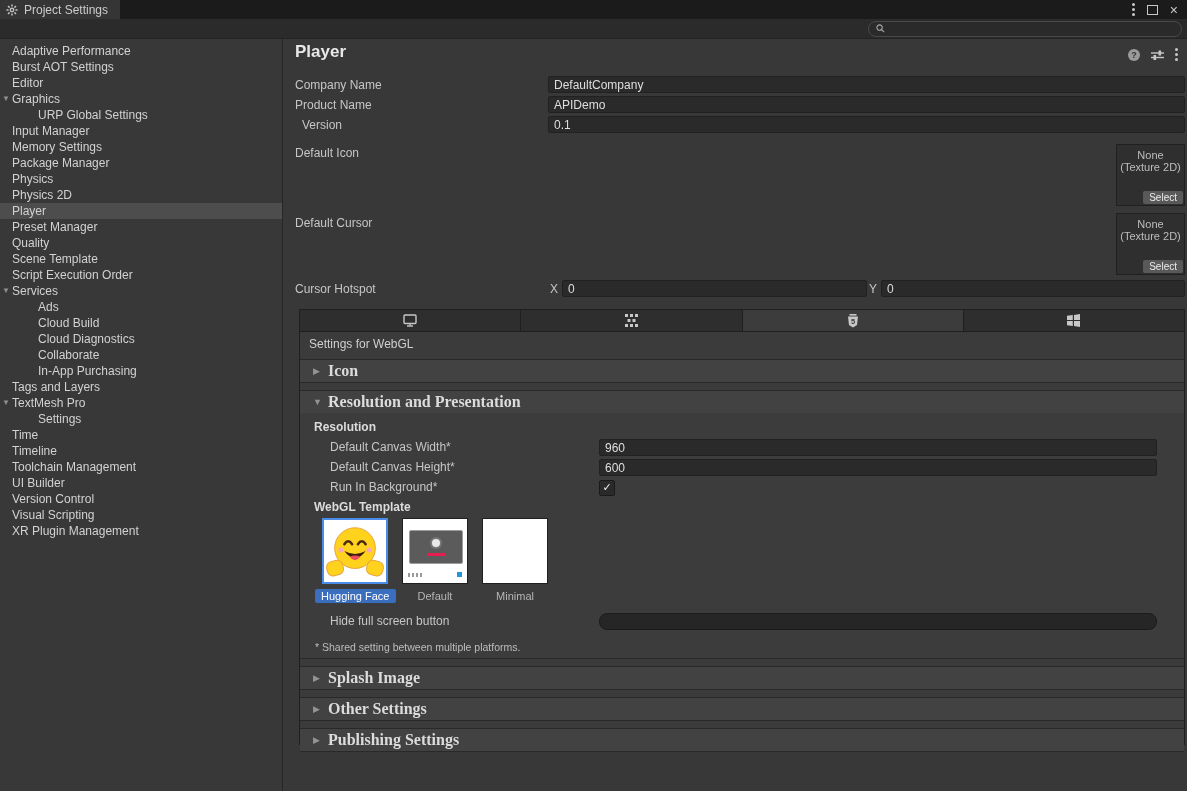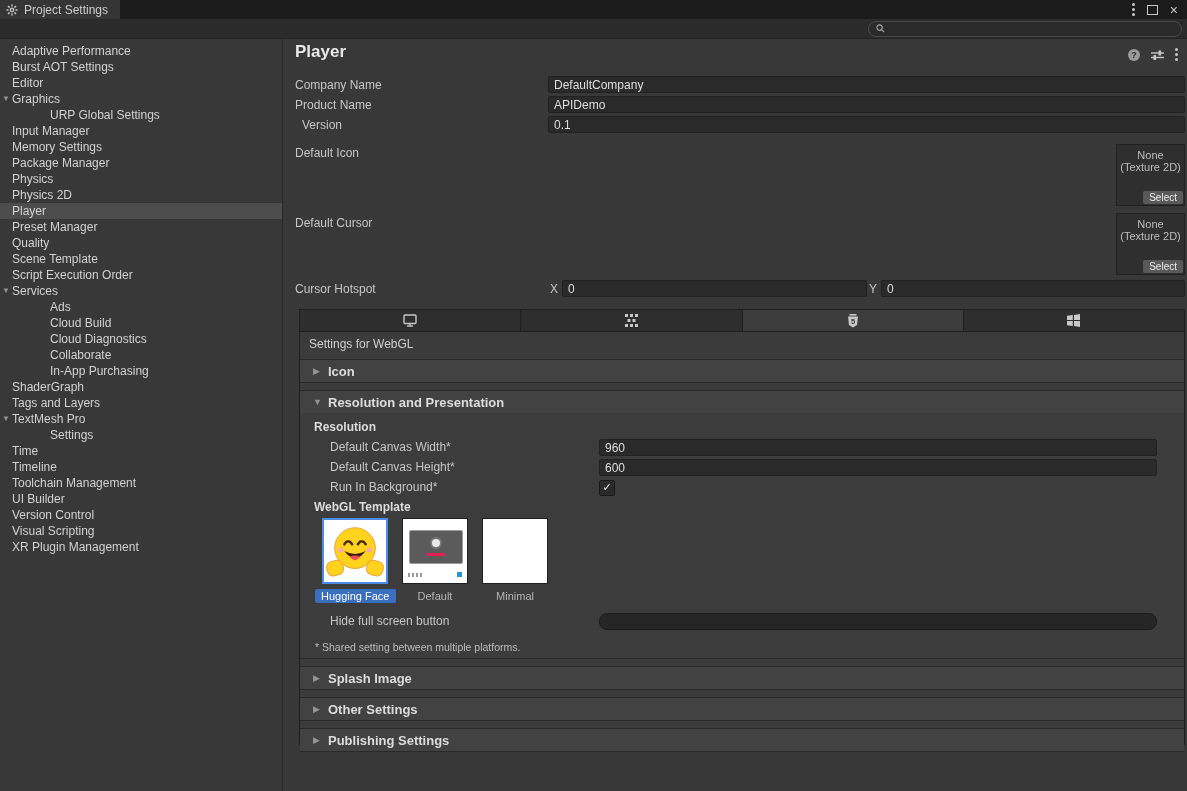--- a/index.html
+++ b/index.html
@@ -20,21 +20,21 @@
   
   .toolbar{height:20px;background:#2b2b2b;display:flex;justify-content:flex-end;align-items:center;padding-right:5px;border-bottom:1px solid #232323;box-sizing:border-box;}
   .search{width:298px;height:14px;background:#2a2a2a;border:1px solid #494949;border-radius:8px;display:flex;align-items:center;gap:4px;padding:0 7px;}
   .search input{flex:1;background:transparent;border:none;outline:none;color:#dddddd;font-size:11px;font-family:"Liberation Sans",sans-serif;height:12px;}
   
   .sidebar{position:absolute;top:39px;left:0;width:283px;bottom:0;background:#383838;border-right:1px solid #262626;box-sizing:border-box;padding-top:4px;}
   .sb-row{height:16px;line-height:16px;position:relative;color:#d2d2d2;white-space:nowrap;cursor:default;}
   .sb-row.selected{background:#4d4d4d;}
   .sb-arrow{position:absolute;left:2px;top:0;font-size:8px;color:#8f8f8f;line-height:16px;}
   .sb-label{padding-left:12px;display:block;}
-  .sb-label.ind{padding-left:38px;margin-left:12px;}
+  .sb-label.ind{padding-left:38px;}
   
   .main{position:absolute;left:284px;top:39px;right:0;bottom:0;background:#383838;}
   .page-title{position:absolute;top:3px;left:11px;font-size:17px;font-weight:bold;color:#e8e8e8;}
   .header-icons{position:absolute;top:9px;right:9px;display:flex;gap:11px;align-items:center;}
   .help-ic{width:12px;height:12px;border-radius:50%;background:#9a9a9a;color:#303030;font-size:9px;font-weight:bold;text-align:center;line-height:12px;cursor:pointer;}
   .lbl{position:absolute;color:#c6c6c6;height:16px;line-height:16px;}
   .fld{position:absolute;height:17px;background:#2a2a2a;border:1px solid #212121;border-radius:2px;box-sizing:border-box;color:#dfdfdf;font-size:12px;font-family:"Liberation Sans",sans-serif;padding:0 5px;outline:none;}
   input.fld{width:auto;}
   
   .texbox{position:absolute;width:69px;height:62px;background:#2f2f2f;border:1px solid #202020;box-sizing:border-box;text-align:center;}
@@ -44,21 +44,21 @@
   
   .tabs{position:absolute;top:270px;left:15px;width:886px;height:22px;display:flex;background:#2e2e2e;border:1px solid #1f1f1f;border-bottom:none;box-sizing:border-box;}
   .tab{flex:1;display:flex;align-items:center;justify-content:center;background:#2e2e2e;border-right:1px solid #1f1f1f;cursor:pointer;}
   .tab:last-child{border-right:none;}
   .tab.selected{background:#3c3c3c;}
   
   .settings-box{position:absolute;top:292px;left:15px;width:886px;height:414px;background:#3b3b3b;border:1px solid #1f1f1f;box-sizing:border-box;}
   .sfw-label{margin:5px 0 0 9px;color:#cfcfcf;}
   .bar{margin-top:8px;border-top:1px solid #292929;border-bottom:1px solid #292929;background:#424242;height:22px;display:flex;align-items:center;padding-left:13px;gap:7px;cursor:pointer;}
   .bar .fold{font-size:9px;color:#949494;width:8px;}
-  .bar .bar-title{font-weight:bold;color:#dcdcdc;font-size:13px;}
+  .bar .bar-title{font-weight:bold;color:#dcdcdc;font-size:16px;font-family:Liberation Serif, serif;}
   .res-wrap{margin-top:7px;border-top:1px solid #292929;border-bottom:1px solid #292929;background:#3c3c3c;}
   .res-wrap .bar{margin-top:0;border-top:none;}
   .res-content{padding:5px 14px 5px 14px;position:relative;}
   .sub-h{font-weight:bold;color:#dcdcdc;margin:2px 0 4px 0;}
   .frow{position:relative;height:20px;}
   .frow .f-lbl{position:absolute;left:16px;top:2px;color:#c6c6c6;}
   .frow .f-inp{position:absolute;left:285px;right:13px;top:1px;height:17px;}
   .checkbox{position:absolute;left:285px;top:2px;width:14px;height:14px;background:#2a2a2a;border:1px solid #1a1a1a;border-radius:2px;text-align:center;line-height:13px;font-size:11px;color:#ededed;cursor:pointer;}
   
   .cards{display:flex;margin:4px 0 0 1px;}
@@ -178,23 +178,20 @@
         <span class="sb-label ind">Cloud Build</span>
       </div>
       <div class="sb-row">
         <span class="sb-label ind">Cloud Diagnostics</span>
       </div>
       <div class="sb-row">
         <span class="sb-label ind">Collaborate</span>
       </div>
       <div class="sb-row">
         <span class="sb-label ind">In-App Purchasing</span>
-      </div>
-      <div class="sb-row">
-        <span class="sb-label">ShaderGraph</span>
       </div>
       <div class="sb-row">
         <span class="sb-label">Tags and Layers</span>
       </div>
       <div class="sb-row">
         <span class="sb-arrow">▼</span>
         <span class="sb-label">TextMesh Pro</span>
       </div>
       <div class="sb-row">
         <span class="sb-label ind">Settings</span>

